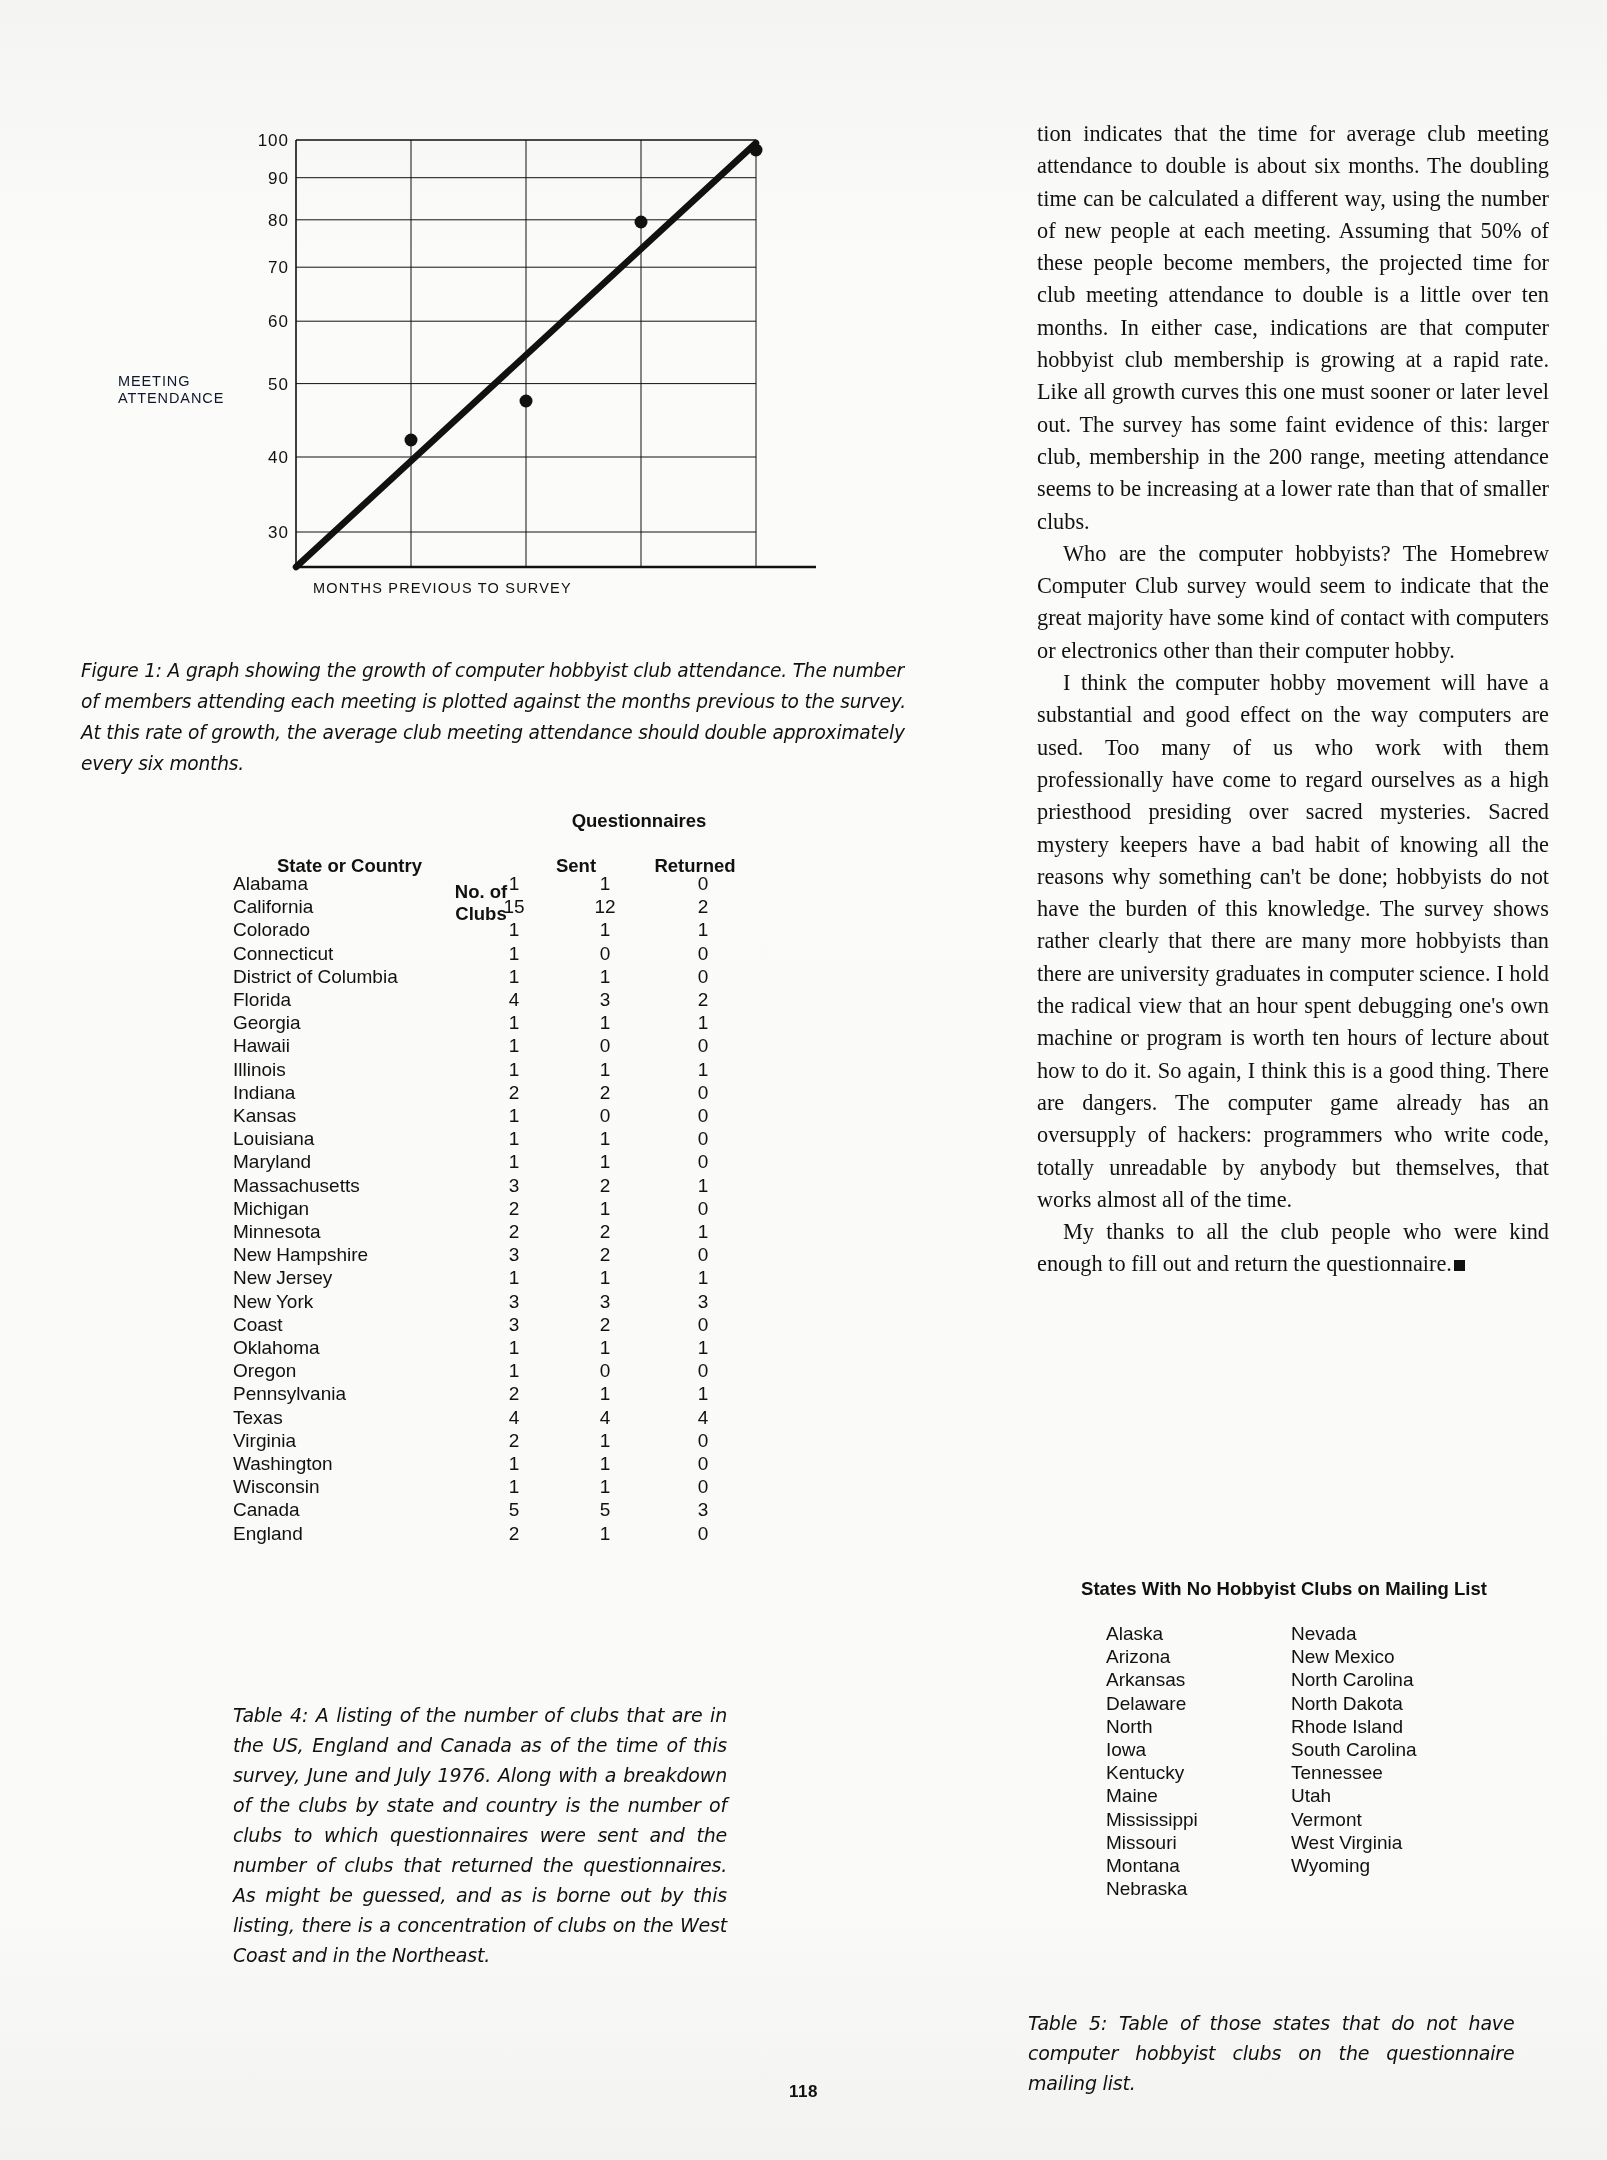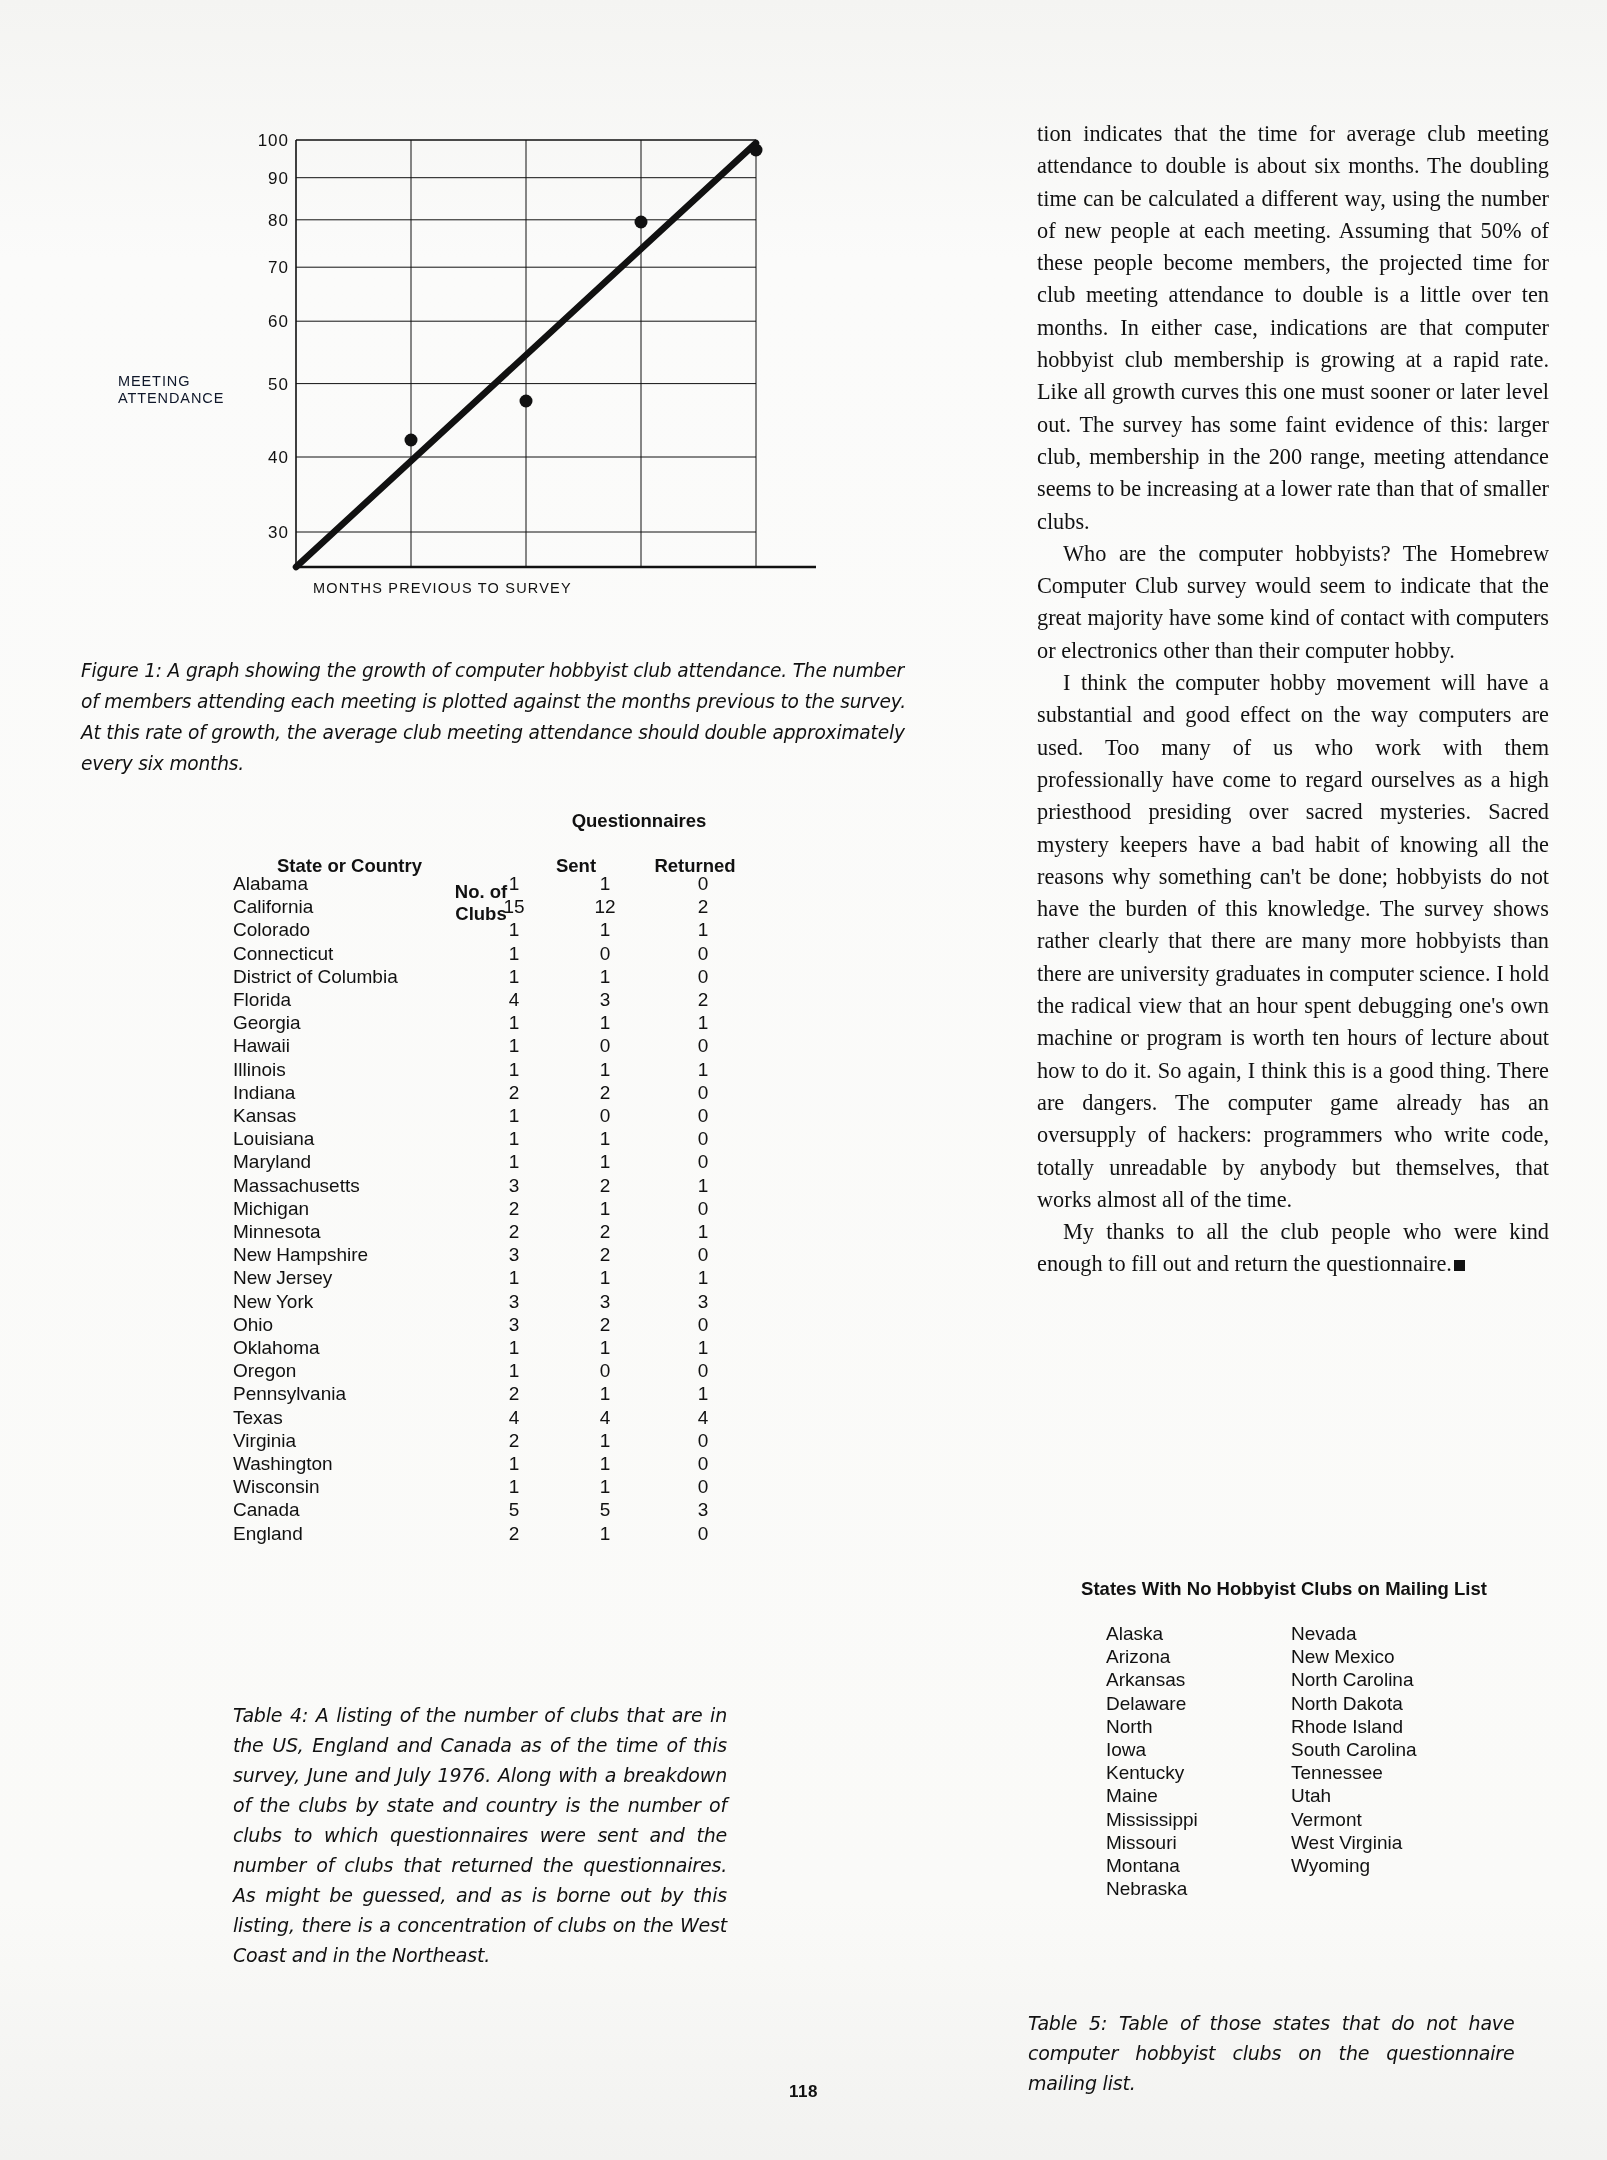--- a/index.html
+++ b/index.html
@@ -281,21 +281,21 @@
           <td class="c-sent">1</td>
           <td class="c-ret">1</td>
         </tr>
         <tr>
           <td class="c-name">New York</td>
           <td class="c-clubs">3</td>
           <td class="c-sent">3</td>
           <td class="c-ret">3</td>
         </tr>
         <tr>
-          <td class="c-name">Ohio</td>
+          <td class="c-name">Coast</td>
           <td class="c-clubs">3</td>
           <td class="c-sent">2</td>
           <td class="c-ret">0</td>
         </tr>
         <tr>
           <td class="c-name">Oklahoma</td>
           <td class="c-clubs">1</td>
           <td class="c-sent">1</td>
           <td class="c-ret">1</td>
         </tr>

